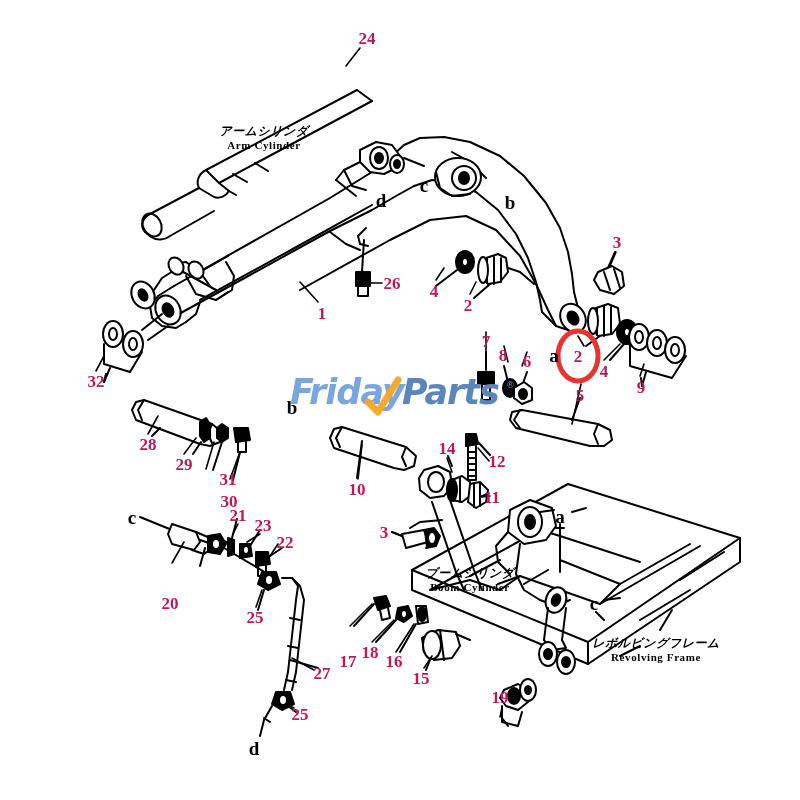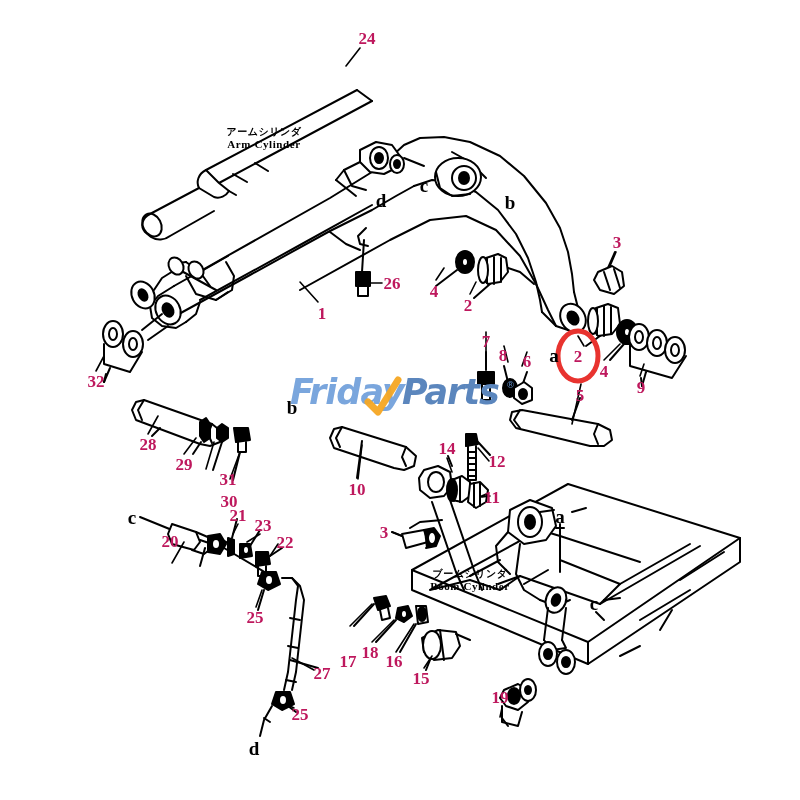--- a/index.html
+++ b/index.html
@@ -49,24 +49,25 @@
   .callout-text {
     position: absolute;
     transform: translate(-50%, -50%);
     text-align: center;
     white-space: nowrap;
     user-select: none;
     color: #000;
   }
   .callout-jp {
     font-family: "DejaVu Sans", sans-serif;
-    font-size: 10px;
+    font-size: 12px;
     font-weight: bold;
     letter-spacing: 0.5px;
     line-height: 1.15;
+    font-style: italic;
   }
   .callout-en {
     font-family: "Liberation Serif", serif;
     font-size: 11px;
     font-weight: bold;
     letter-spacing: 0.6px;
     line-height: 1.15;
   }
   #watermark {
     position: absolute;
@@ -456,20 +457,24 @@
   <div class="callout-text" style="left:264px; top:138px;">
     <div class="callout-jp">アームシリンダ</div>
     <div class="callout-en">Arm  Cylinder</div>
   </div>
 
   <div class="callout-text" style="left:470px; top:580px;">
     <div class="callout-jp">ブームシリンダ</div>
     <div class="callout-en">Boom  Cylinder</div>
   </div>
 
+  <div class="callout-text" style="left:656px; top:650px;">
+    <div class="callout-jp">レボルビングフレーム</div>
+    <div class="callout-en">Revolving  Frame</div>
+  </div>
 
   <div id="labels-layer">
       <div class="num-label" style="left: 367px; top: 38px;">24</div>
       <div class="num-label" style="left: 322px; top: 313px;">1</div>
       <div class="num-label" style="left: 392px; top: 283px;">26</div>
       <div class="num-label" style="left: 434px; top: 291px;">4</div>
       <div class="num-label" style="left: 468px; top: 305px;">2</div>
       <div class="num-label" style="left: 617px; top: 242px;">3</div>
       <div class="num-label" style="left: 96px; top: 381px;">32</div>
       <div class="num-label" style="left: 486px; top: 341px;">7</div>
@@ -481,21 +486,21 @@
       <div class="num-label" style="left: 580px; top: 395px;">5</div>
       <div class="num-label" style="left: 148px; top: 444px;">28</div>
       <div class="num-label" style="left: 184px; top: 464px;">29</div>
       <div class="num-label" style="left: 206px; top: 479px; margin-left: 22px;">31</div>
       <div class="num-label" style="left: 229px; top: 489px; margin-top: 12px;">30</div>
       <div class="num-label" style="left: 357px; top: 489px;">10</div>
       <div class="num-label" style="left: 447px; top: 448px;">14</div>
       <div class="num-label" style="left: 497px; top: 461px;">12</div>
       <div class="num-label" style="left: 492px; top: 497px;">11</div>
       <div class="num-label" style="left: 384px; top: 532px;">3</div>
-      <div class="num-label" style="left: 170px; top: 541px;">20</div>
+      <div class="num-label" style="left: 170px; top: 603px;">20</div>
       <div class="num-label" style="left: 238px; top: 515px;">21</div>
       <div class="num-label" style="left: 263px; top: 525px;">23</div>
       <div class="num-label" style="left: 285px; top: 542px;">22</div>
       <div class="num-label" style="left: 255px; top: 617px;">25</div>
       <div class="num-label" style="left: 322px; top: 673px;">27</div>
       <div class="num-label" style="left: 300px; top: 714px;">25</div>
       <div class="num-label" style="left: 348px; top: 661px;">17</div>
       <div class="num-label" style="left: 370px; top: 652px;">18</div>
       <div class="num-label" style="left: 394px; top: 661px;">16</div>
       <div class="num-label" style="left: 421px; top: 678px;">15</div>

